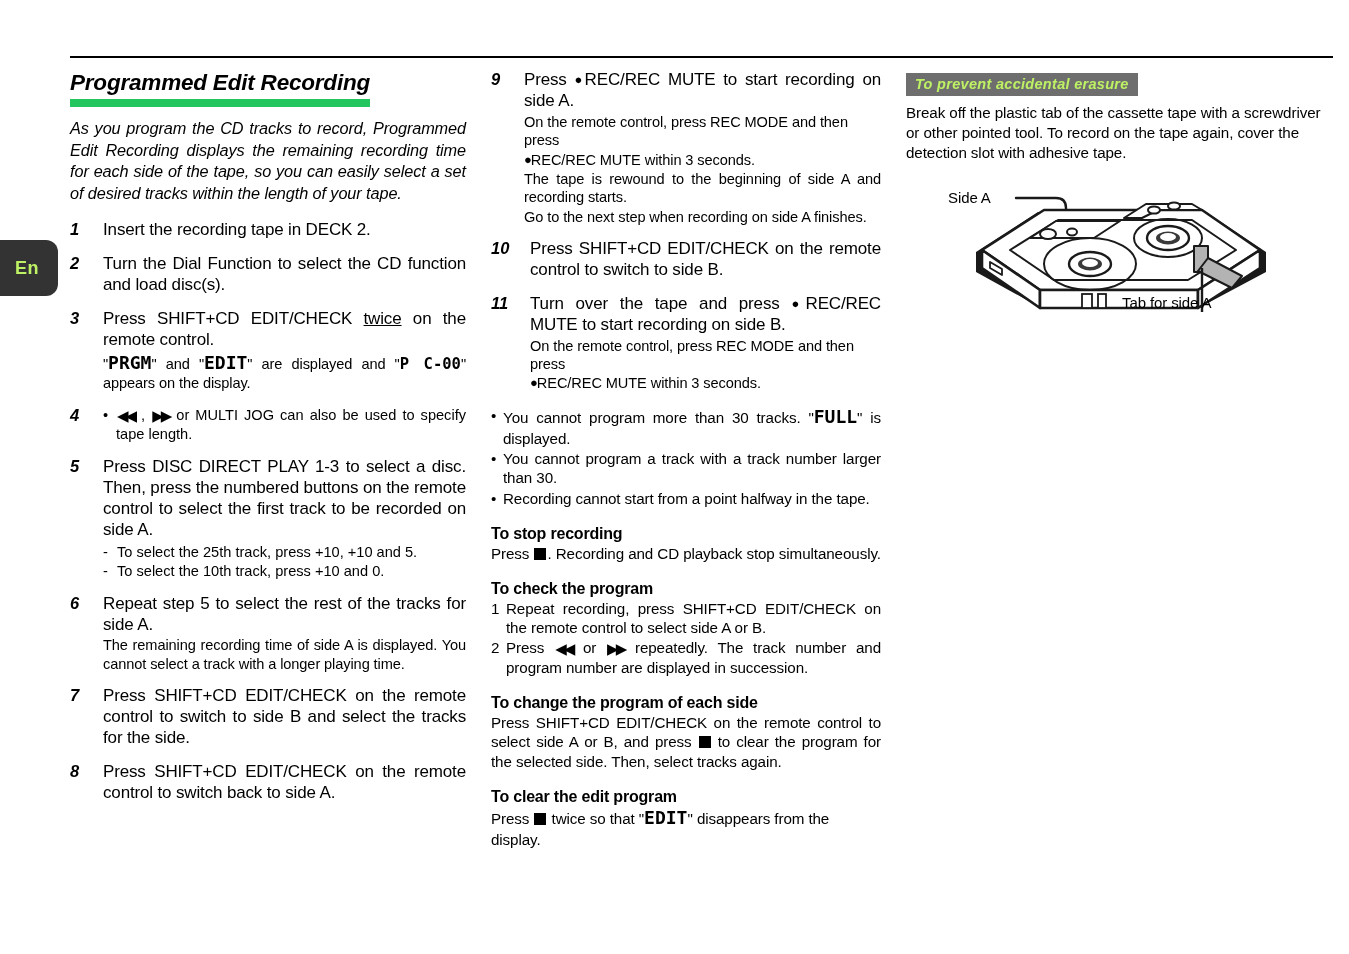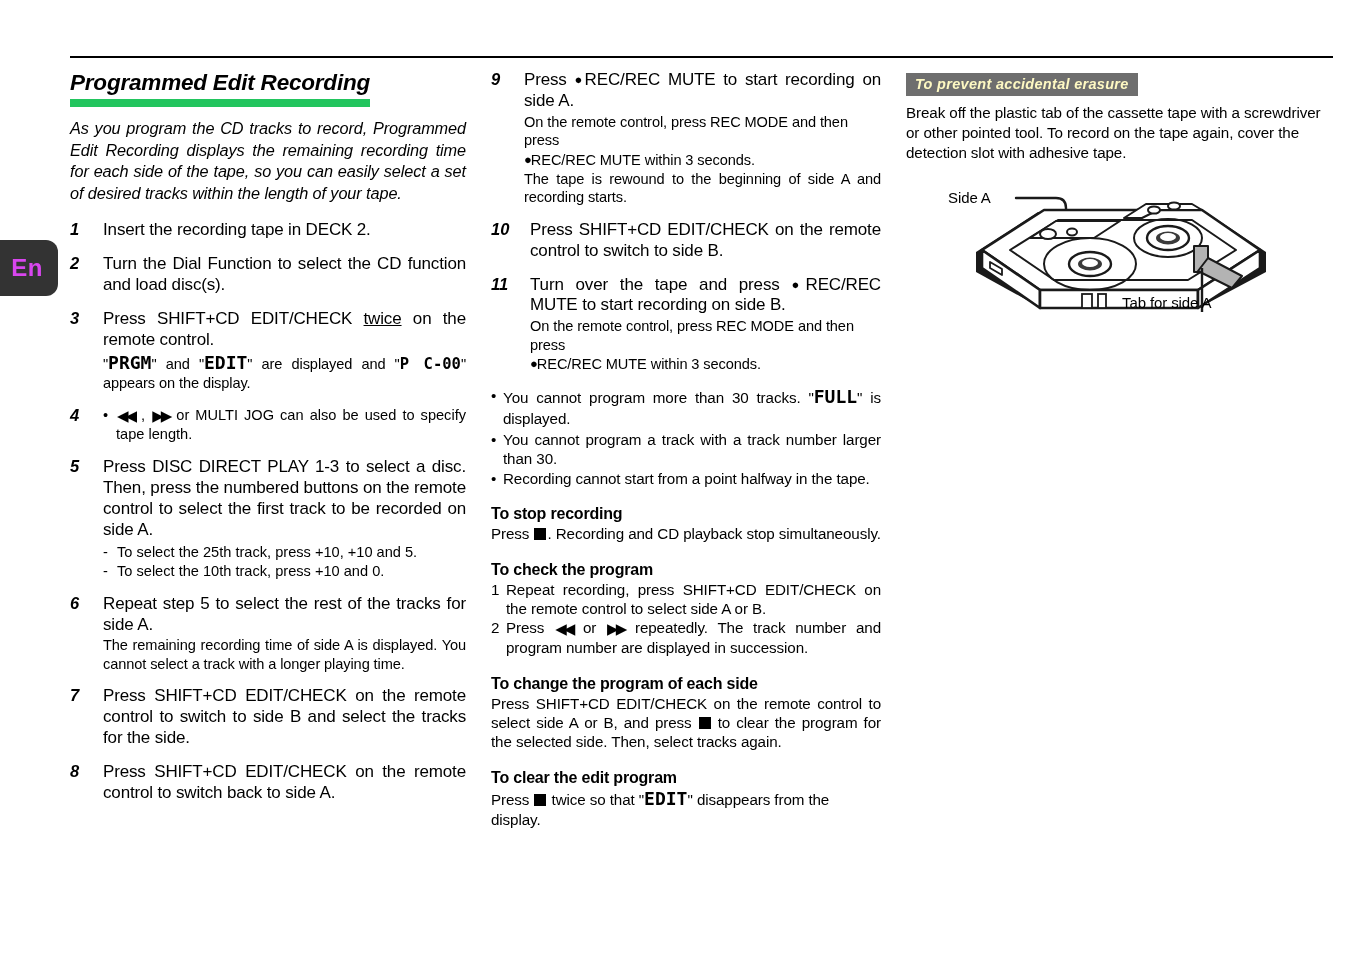--- a/index.html
+++ b/index.html
@@ -15,21 +15,21 @@
 
   
   .lang-tab{
     position:absolute;left:-14px;top:240px;
     width:72px;height:56px;
     background:#333333;
     border-radius:12px;
     display:flex;align-items:center;justify-content:center;
   }
   .lang-tab span{
-    color:#d946ef;font-weight:bold;font-size:24px;
+    color:#bef264;font-weight:bold;font-size:18px;
     letter-spacing:.5px;padding-left:10px;
   }
 
   
   .top-rule{
     position:absolute;left:70px;top:56px;width:1263px;height:2px;
     background:#000;
   }
 
   
@@ -97,21 +97,21 @@
     font-size:15.2px;line-height:1.27;margin:0;
     letter-spacing:-0.1px;
   }
   .numrow{display:flex;font-size:15.2px;line-height:1.27;}
   .numrow .n{width:15px;flex:none;}
   .numrow .t{flex:1;text-align:justify;letter-spacing:-0.1px;}
 
   
   .gray-bar{
     display:inline-block;
-    background:#6e6e6e;color:#fef9c3;
+    background:#6e6e6e;color:#bef264;
     font-weight:bold;font-style:italic;font-size:14.5px;
     padding:3px 9px 4px 9px;
     letter-spacing:.3px;
     margin:3px 0 7px 0;
   }
   .col3 p.body{
     font-size:15.2px;line-height:1.3;margin:0;
     letter-spacing:-0.1px;
   }
 
@@ -242,20 +242,21 @@
 
   <div class="col col2">
 
     <div class="step">
       <div class="num">9</div>
       <div class="body">
         <p class="lead"><span>Press </span><span class="dot">●</span><span>REC/REC MUTE to start recording on side A.</span></p>
         <p class="sub nojust">On the remote control, press REC MODE and then press</p>
         <p class="sub nojust"><span class="dot">●</span><span>REC/REC MUTE within 3 seconds.</span></p>
         <p class="sub">The tape is rewound to the beginning of side A and recording starts.</p>
+        <p class="sub nojust">Go to the next step when recording on side A finishes.</p>
       </div>
     </div>
 
     <div class="step wide">
       <div class="num">10</div>
       <div class="body">
         <p class="lead">Press SHIFT+CD EDIT/CHECK on the remote control to switch to side B.</p>
       </div>
     </div>
 

